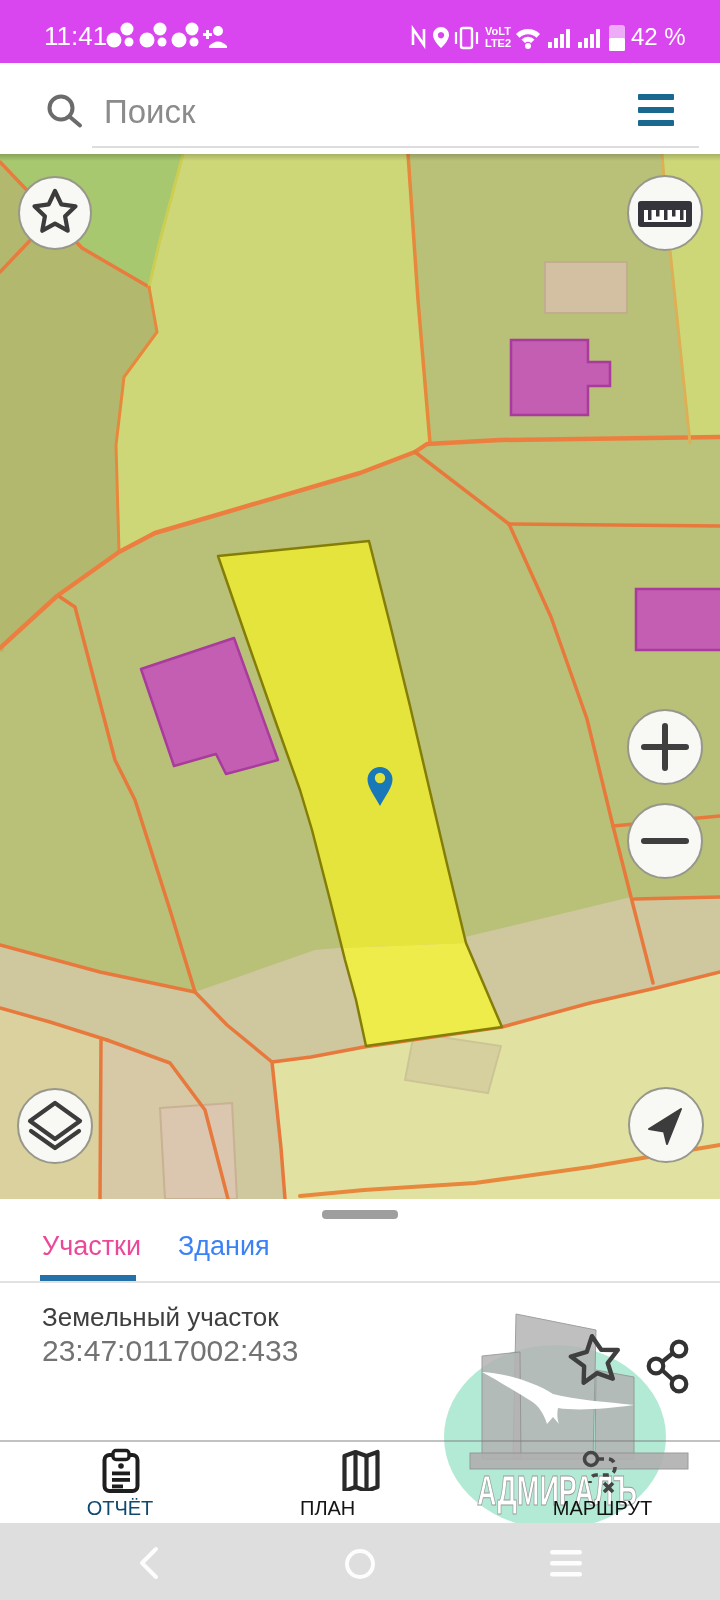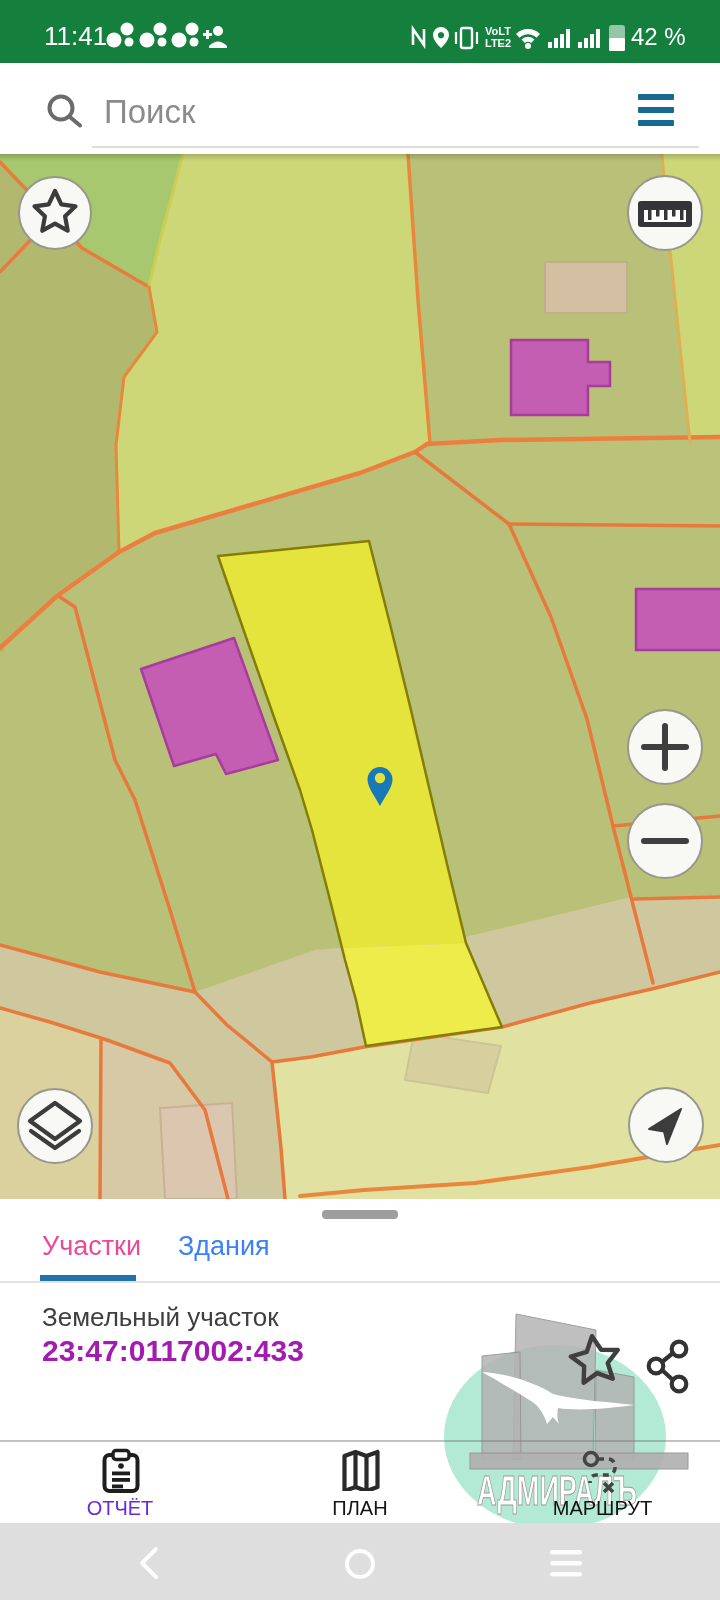--- a/index.html
+++ b/index.html
@@ -3,21 +3,21 @@
 <meta charset="utf-8">
 <style>
   html,body{margin:0;padding:0;}
   body{width:720px;height:1600px;position:relative;overflow:hidden;
        font-family:"Liberation Sans", sans-serif;background:#fff;}
   .abs{position:absolute;}
 </style>
 </head>
 <body>
 
-<div class="abs" id="statusbar" style="left:0;top:0;width:720px;height:63px;background:#15803d;">
+<div class="abs" id="statusbar" style="left:0;top:0;width:720px;height:63px;background:#d946ef;">
 <svg width="720" height="63" style="position:absolute;left:0;top:0">
   <g fill="#ffffff" stroke="none">
 
     <text x="44" y="45" font-size="26" fill="#ffffff" font-family="Liberation Sans, sans-serif">11:41</text>
 
     <g>
       <circle cx="114" cy="40" r="7.5"></circle>
           <circle cx="127" cy="29" r="6.5"></circle>
           <circle cx="129" cy="42" r="4.5"></circle>
     </g>
@@ -245,21 +245,21 @@
 <div class="abs" style="left:322px;top:1210px;width:76px;height:9px;background:#9e9e9e;border-radius:4px;"></div>
 
 <div class="abs" style="left:42px;top:1231px;font-size:27px;color:#ec4899;">Участки</div>
 
 <div class="abs" style="left:178px;top:1231px;font-size:27px;color:#3b82f6;">Здания</div>
 
 <div class="abs" style="left:40px;top:1275px;width:96px;height:6px;background:#2470a8;"></div>
 
 <div class="abs" style="left:0;top:1281px;width:720px;height:2px;background:#e2e2e2;"></div>
 
-<div class="abs" style="left:42px;top:1334px;font-size:30px;color:#a21caf;font-weight:bold;">23:47:0117002:433</div>
+<div class="abs" style="left:42px;top:1334px;font-size:30px;color:#737373;">23:47:0117002:433</div>
 
 <div class="abs" style="left:42px;top:1302px;font-size:26px;color:#3f3f3f;">Земельный участок</div>
 
 <svg class="abs" style="left:430px;top:1280px;" width="290" height="320" viewBox="430 1280 290 320">
 
   <ellipse cx="555" cy="1437" rx="111" ry="92" fill="#aee9d3" opacity="0.95"></ellipse>
 
   <polygon points="516,1314 596,1330 593,1459 513,1459" fill="#b5b5b5" opacity="0.85" stroke="#8f8f8f" stroke-width="1"></polygon>
 
   <polygon points="482,1356 520,1352 521,1459 482,1459" fill="#b3b3b3" opacity="0.85" stroke="#8f8f8f" stroke-width="1"></polygon>
@@ -296,30 +296,30 @@
     <rect x="13" y="3.5" width="16" height="9" rx="3" stroke-width="3.4" fill="#ffffff"></rect>
   </g>
   <g fill="#1e1e1e">
     <circle cx="21" cy="19" r="2.8"></circle>
     <rect x="12" y="24.5" width="18" height="3.8"></rect>
     <rect x="12" y="31" width="18" height="3.8"></rect>
     <rect x="12" y="37.5" width="11" height="3.8"></rect>
   </g>
 </svg>
 
-<div class="abs" style="left:60px;top:1497px;width:120px;text-align:center;font-size:20px;color:#6d28d9;">ОТЧЁТ</div>
+<div class="abs" style="left:60px;top:1497px;width:120px;text-align:center;font-size:20px;color:#0c4a6e;">ОТЧЁТ</div>
 
 <svg class="abs" style="left:340px;top:1447px;" width="42" height="44" viewBox="0 0 42 44">
   <g stroke="#2a2a2a" stroke-width="4.2" fill="none" stroke-linejoin="round">
     <path d="M4.5 9 L15.5 5 L26.5 9 L37.5 5 L37.5 40 L26.5 44 L15.5 40 L4.5 44 Z"></path>
     <path d="M15.5 5 V40 M26.5 9 V44"></path>
   </g>
 </svg>
 
-<div class="abs" style="left:300px;top:1497px;width:120px;text-align:center;font-size:20px;color:#141414;">ПЛАН</div>
+<div class="abs" style="left:300px;top:1497px;width:120px;font-size:20px;color:#141414;">ПЛАН</div>
 
 <svg class="abs" style="left:580px;top:1447px;" width="42" height="46" viewBox="0 0 42 46">
   <g stroke="#454545" stroke-width="3.6" fill="none">
     <circle cx="11" cy="12" r="6.5"></circle>
     <path d="M18 12 h10 a7 7 0 0 1 7 7 v2 a7 7 0 0 1 -7 7 h-12 a6 6 0 0 0 -6 6 v2" stroke-dasharray="6 5"></path>
     <path d="M24 36 l9 9 M33 36 l-9 9"></path>
   </g>
 </svg>
 
 <div class="abs" style="left:545px;top:1497px;width:115px;text-align:center;font-size:20px;color:#111;">МАРШРУТ</div>

